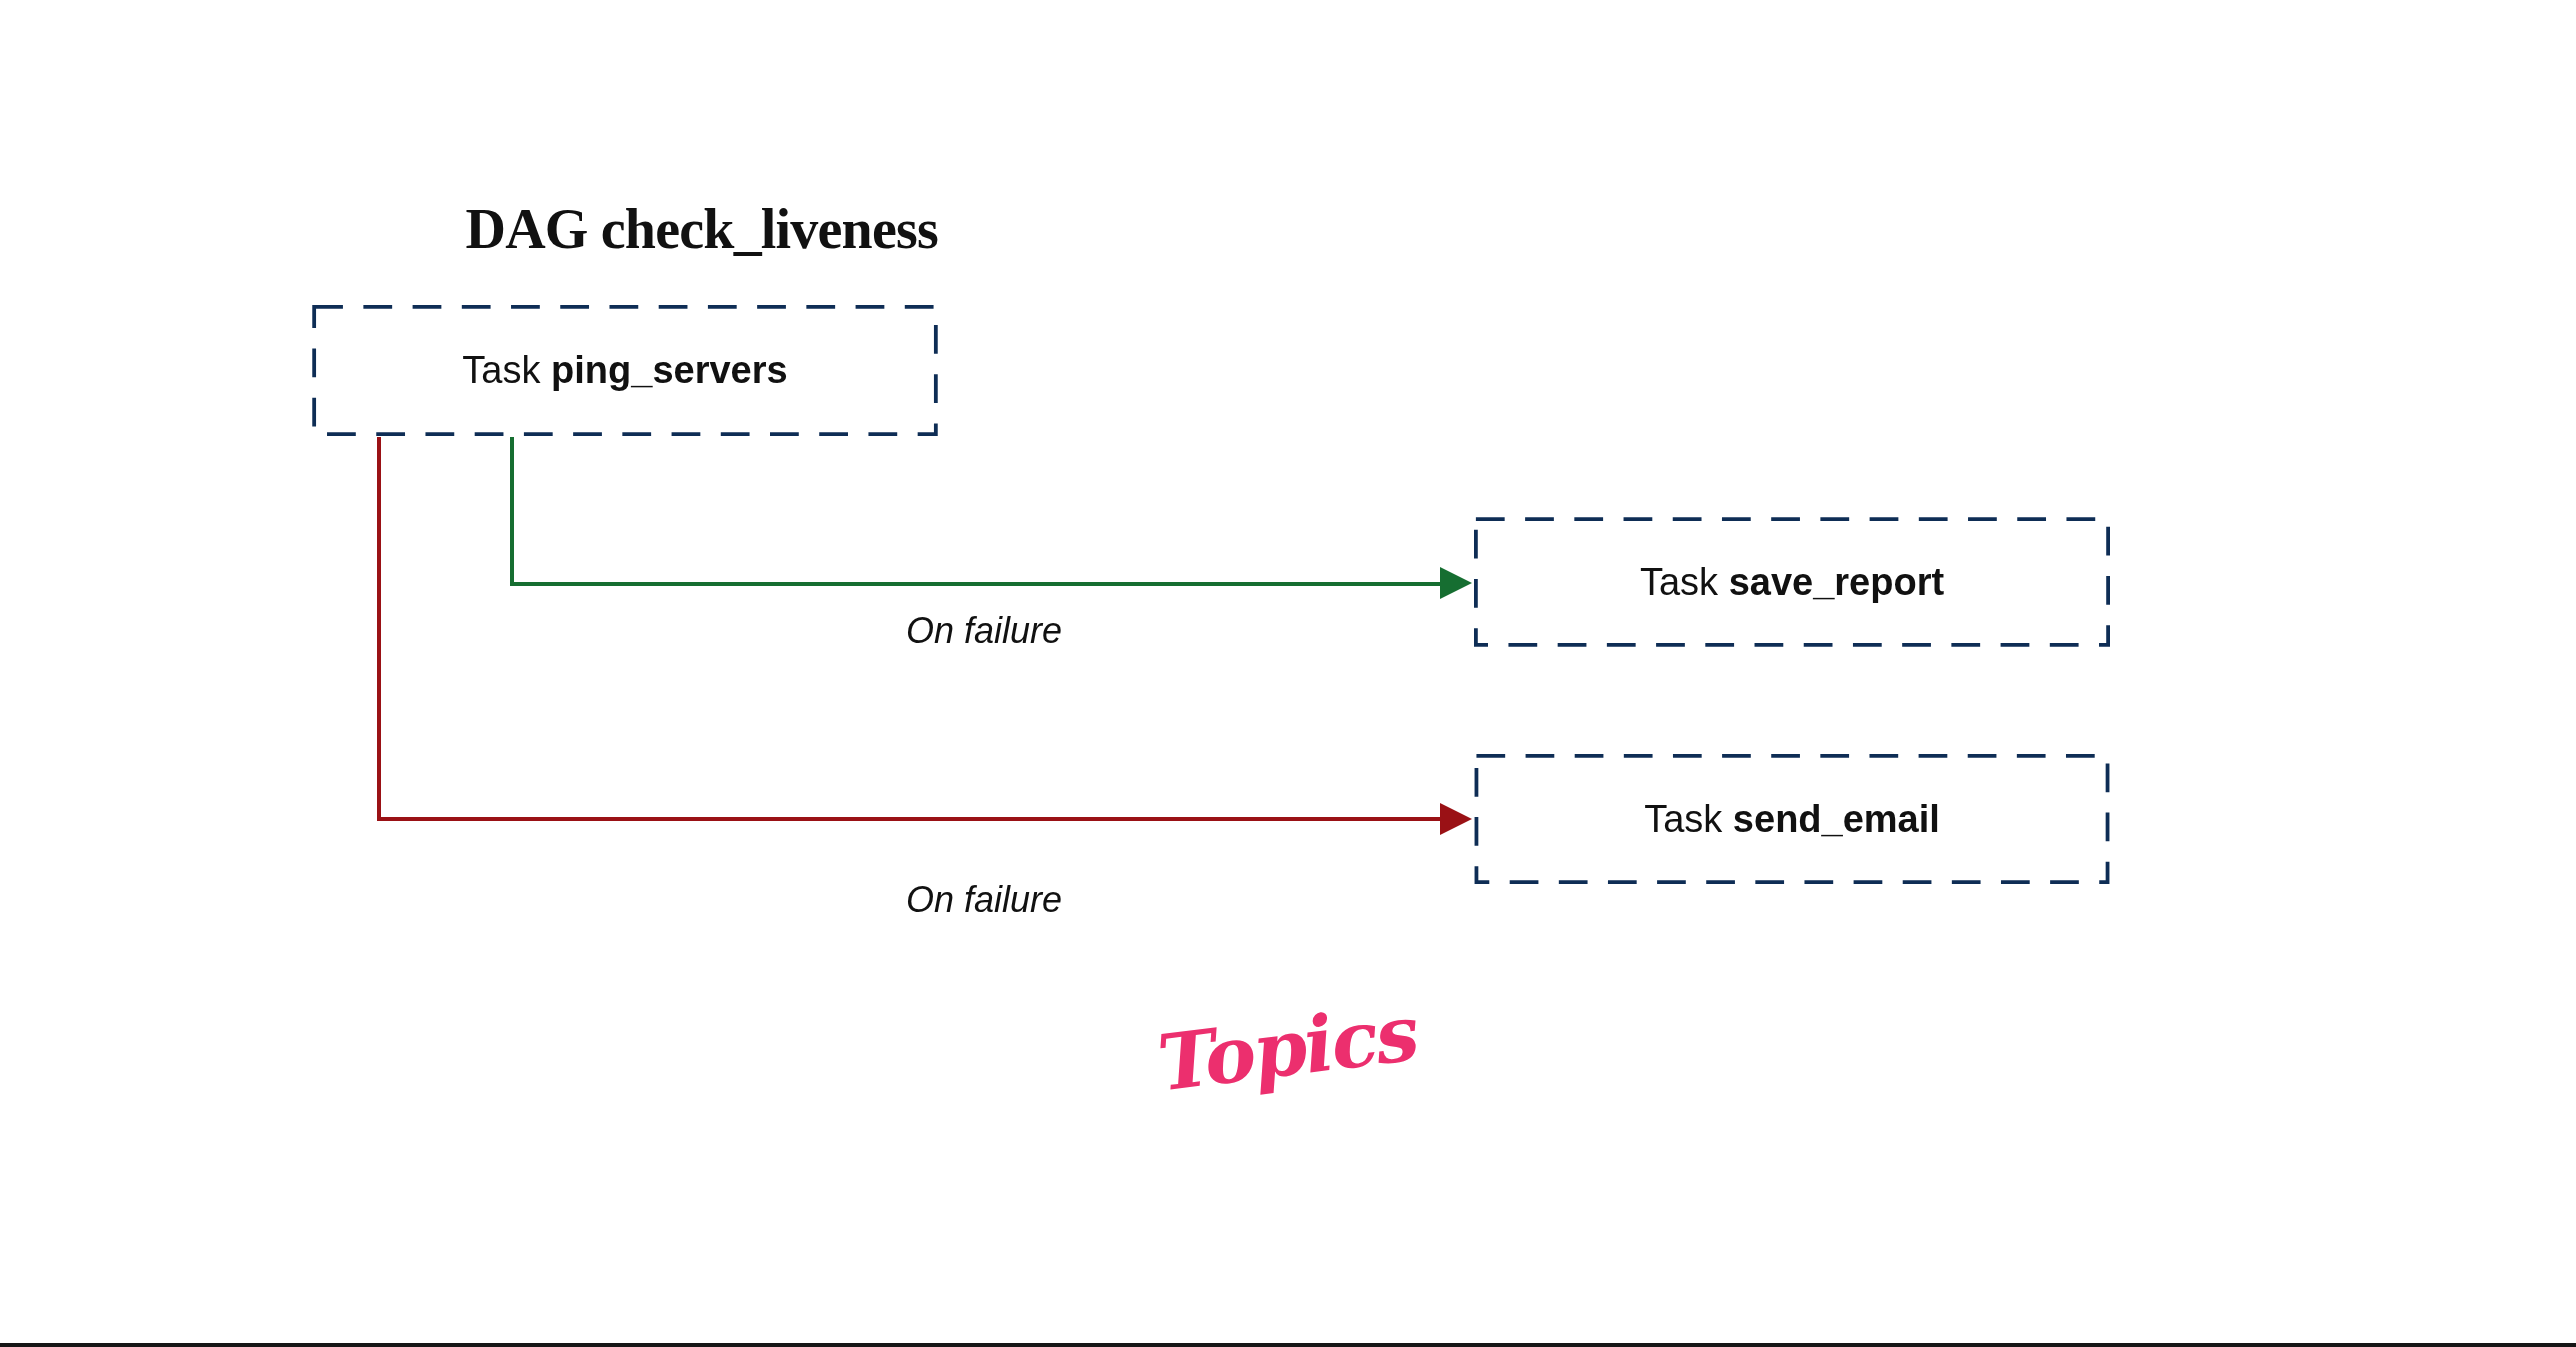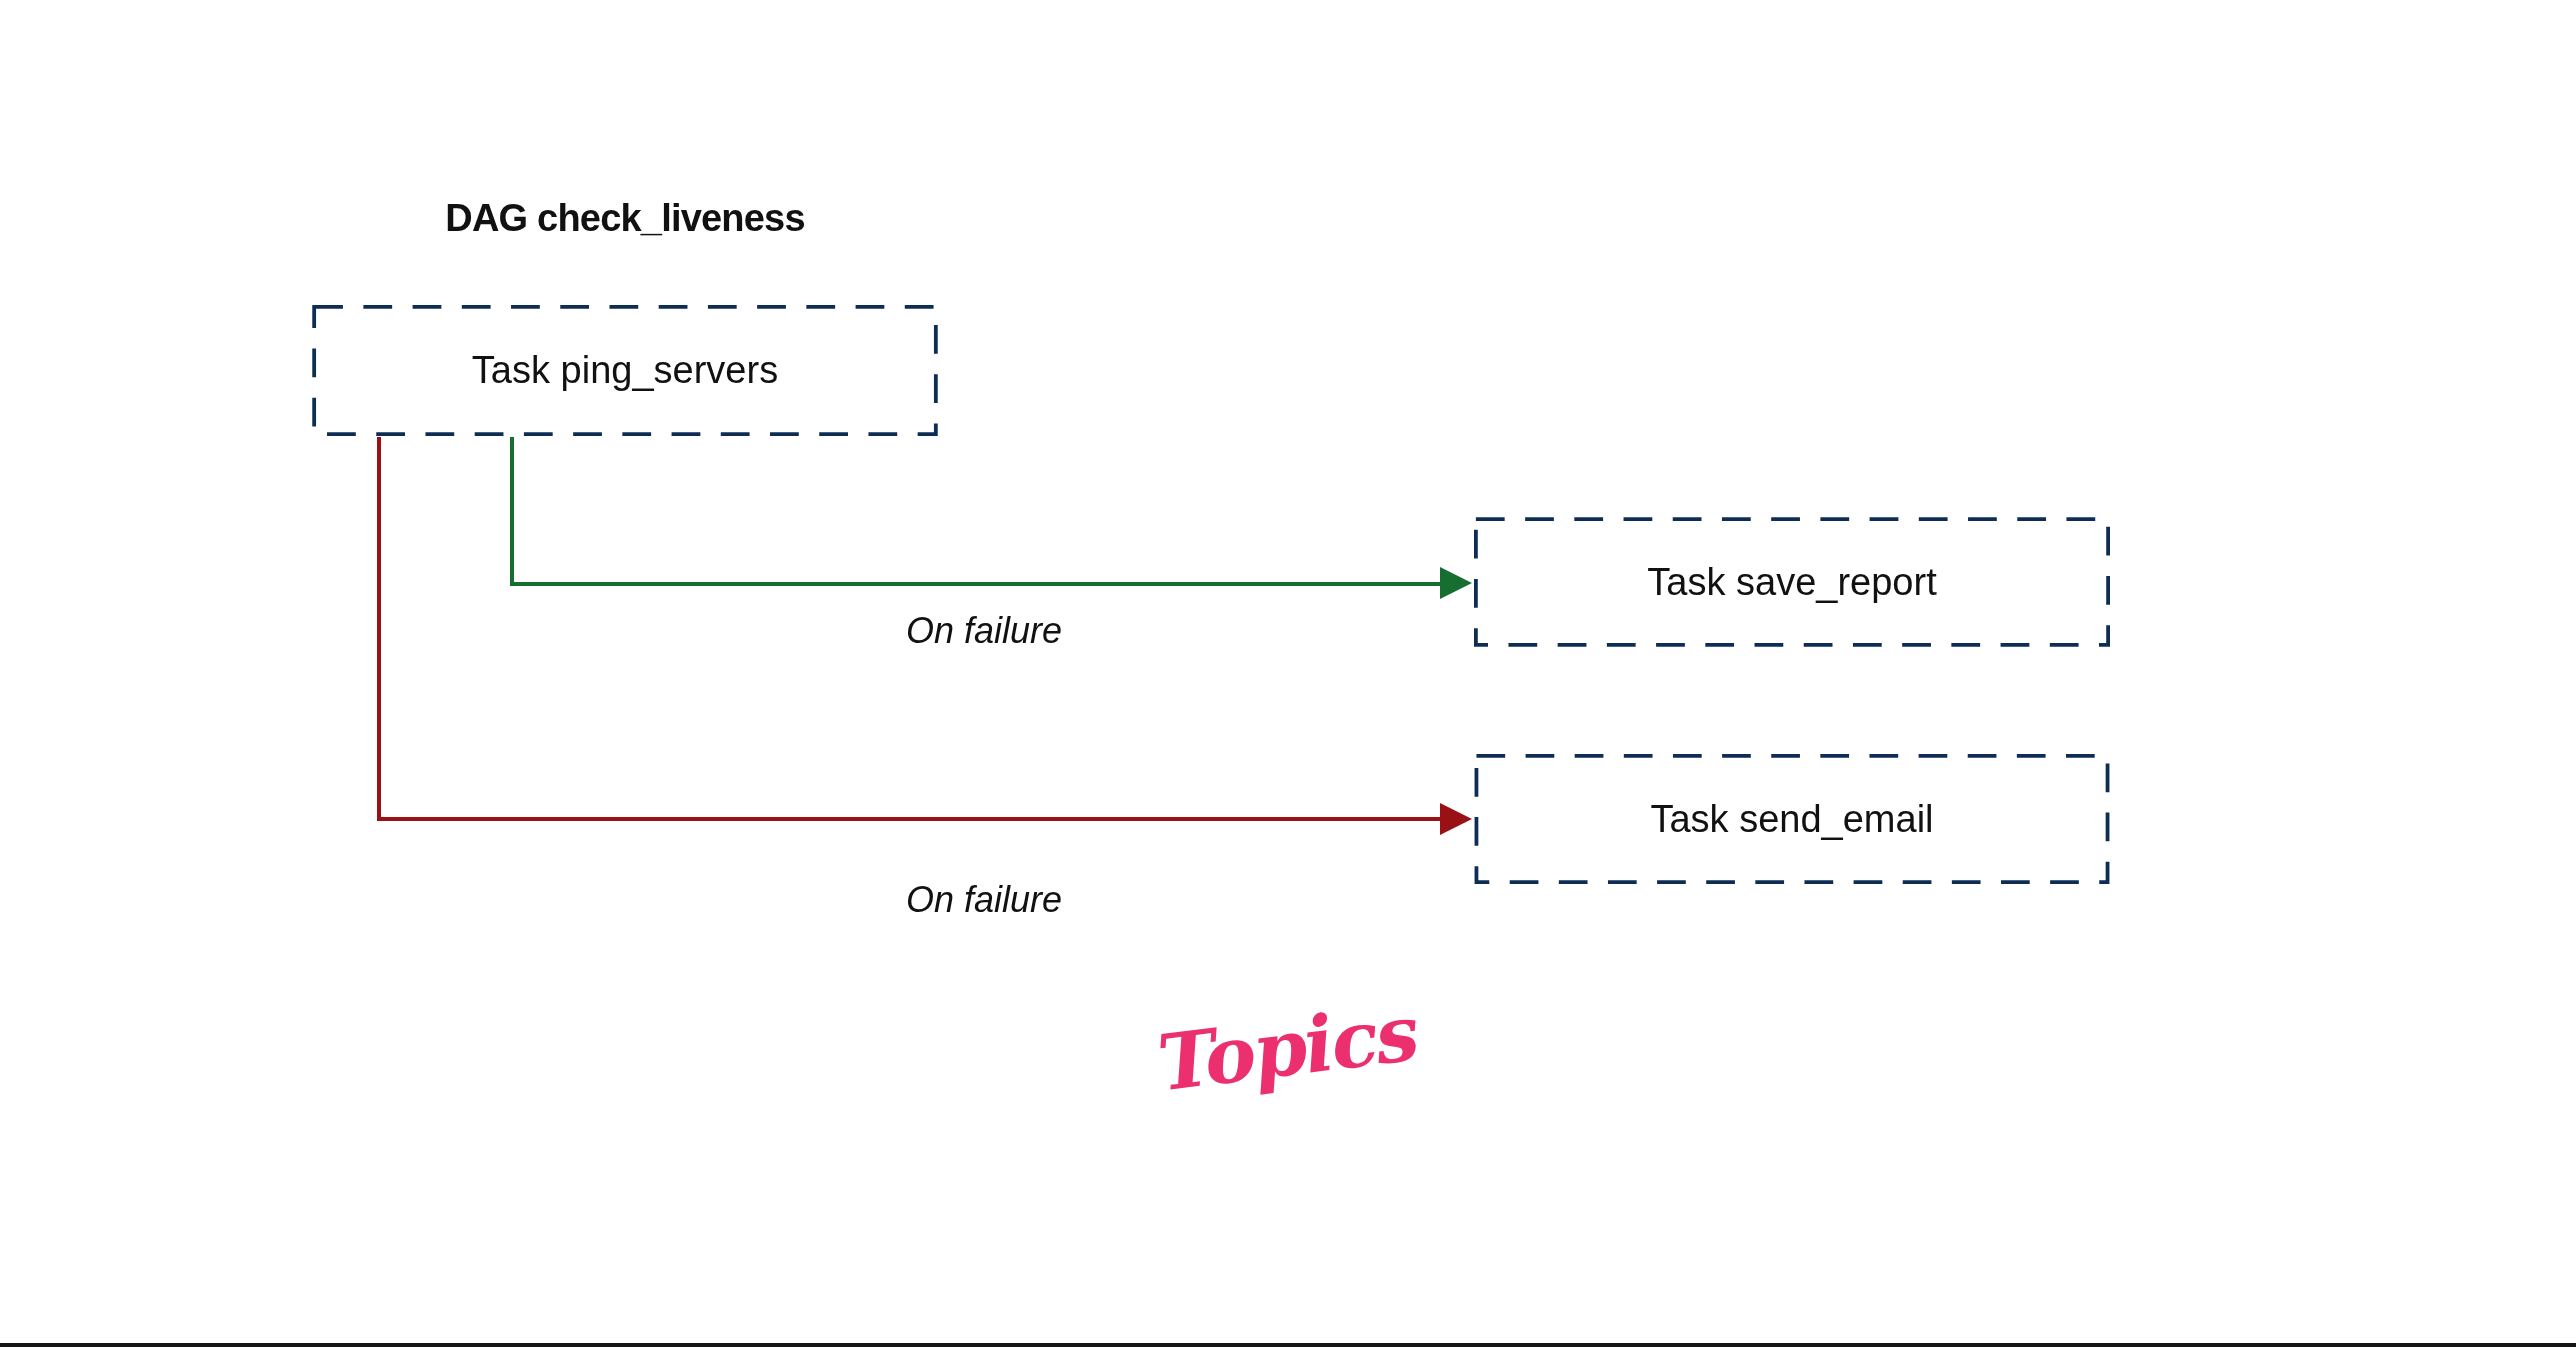--- a/index.html
+++ b/index.html
@@ -8,25 +8,26 @@
     position: relative;
     background: #ffffff;
     overflow: hidden;
     font-family: "Liberation Sans", sans-serif;
     color: var(--text-black, #111);
   }
 
   .dag-title {
     position: absolute;
     left: 312px; top: 197px; width: 626px;
-    text-align: center;
-    font-size: 38px; font-weight: 700;
+    text-align: right;
+    font-size: 56px; font-weight: 700;
     letter-spacing: -0.8px;
     color: var(--text-black);
     white-space: nowrap;
+    font-family: Liberation Serif, serif;
   }
 
   .task-box { position: absolute; }
   #box-ping { left: 312px; top: 305px; width: 626px; height: 131px; }
   #box-save { left: 1474px; top: 517px; width: 636px; height: 130px; }
   #box-send { left: 1474px; top: 754px; width: 636px; height: 130px; }
 
   .task-box svg { position: absolute; left: 0; top: 0; }
   .task-box rect {
     fill: none;
@@ -34,21 +35,21 @@
     stroke-width: 5px;
     stroke-dasharray: 38 27;
   }
   .task-label {
     position: absolute; left: 0; top: 0; right: 0; bottom: 0;
     display: flex; align-items: center; justify-content: center;
     font-size: 38px;
     white-space: nowrap;
   }
   .task-label .prefix { font-weight: 400; margin-right: 10.6px; }
-  .task-label .name { font-weight: 400; }
+  .task-label .name { font-weight: 700; }
 
   .edge-seg { position: absolute; }
   #succ-v { left: 510px; top: 437px; width: 3.8px;  height: 147px; background: var(--success-green); }
   #succ-h { left: 510px; top: 582px; width: 932px; height: 3.8px; background: var(--success-green); }
   #fail-v { left: 377px; top: 437px; width: 3.8px;  height: 382px; background: var(--failure-red); }
   #fail-h { left: 377px; top: 817px; width: 1064px; height: 3.8px; background: var(--failure-red); }
 
   .arrowhead { position: absolute; width: 0; height: 0;
     border-top: 16px solid transparent; border-bottom: 16px solid transparent; }
   #succ-arrow { left: 1440px; top: 567px;  border-left: 32px solid var(--success-green); }

